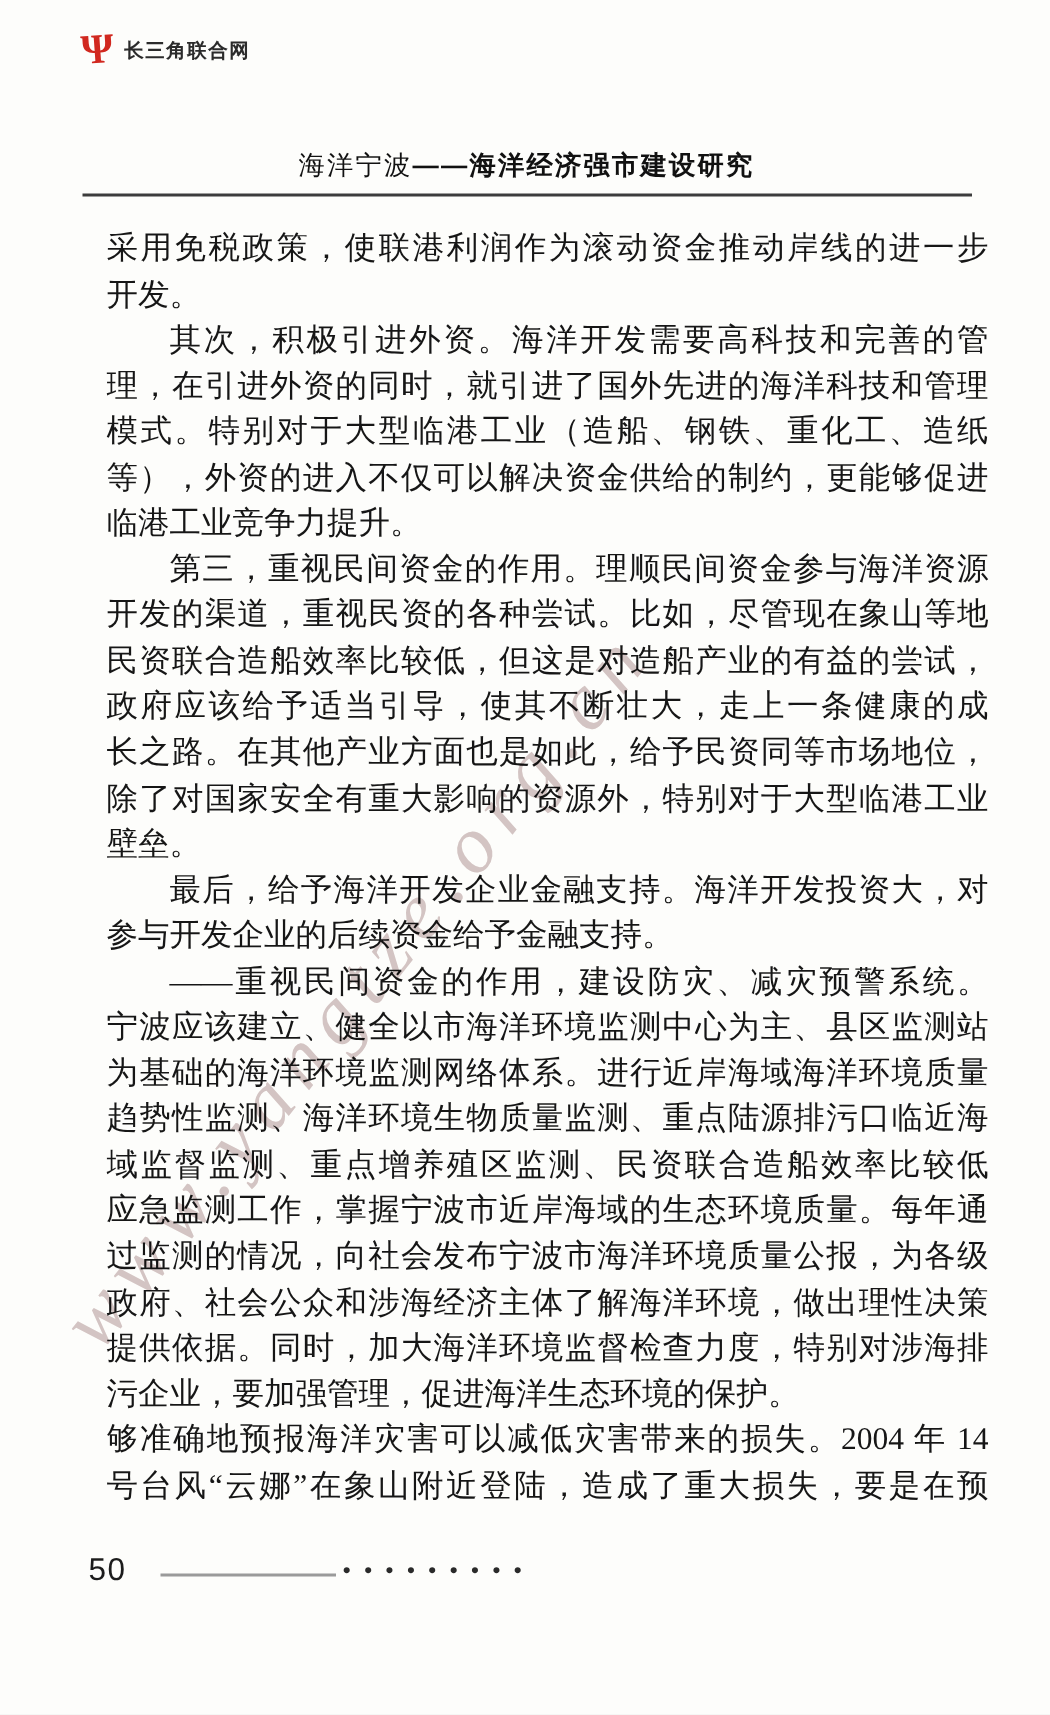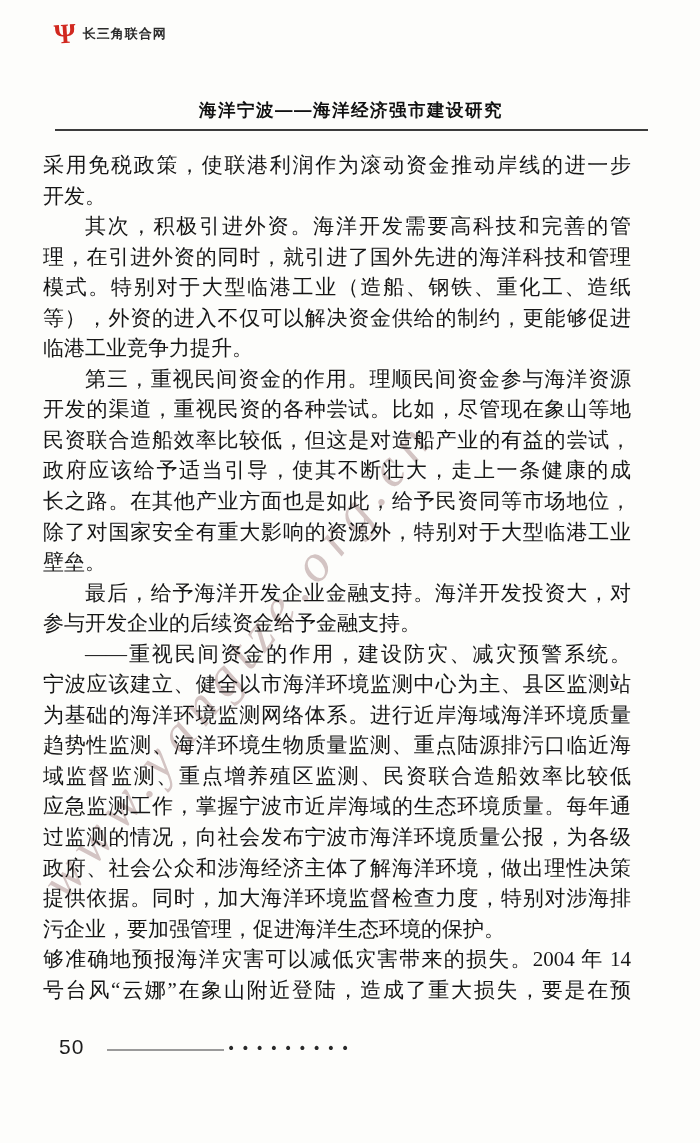--- a/index.html
+++ b/index.html
@@ -30,30 +30,30 @@
   }
   
   .running-header{
     position:absolute;left:57px;top:99px;width:588px;
     text-align:center;
     font-size:17.5px;line-height:23px;color:#111;
     font-family:"Liberation Sans","DejaVu Sans",sans-serif;
     letter-spacing:1.5px;
     white-space:nowrap;
   }
-  .running-header .t-main{font-weight:bold;}
+  .running-header .t-main{font-weight:normal;}
   .running-header .t-sep{font-weight:bold;}
   .running-header .t-sub{font-weight:bold;}
   .header-rule{
     position:absolute;left:55px;top:129px;width:593px;height:2px;
     background:#3c3c3c;
   }
   
   .body-text{
-    position:absolute;left:43px;top:150px;width:588px;
+    position:absolute;left:71px;top:150px;width:588px;
   }
   .line{
     width:588px;height:30.55px;
     font-size:21px;line-height:30.55px;
     color:#161616;
     text-align:justify;
     text-align-last:justify;
     white-space:normal;
     overflow:hidden;
   }

